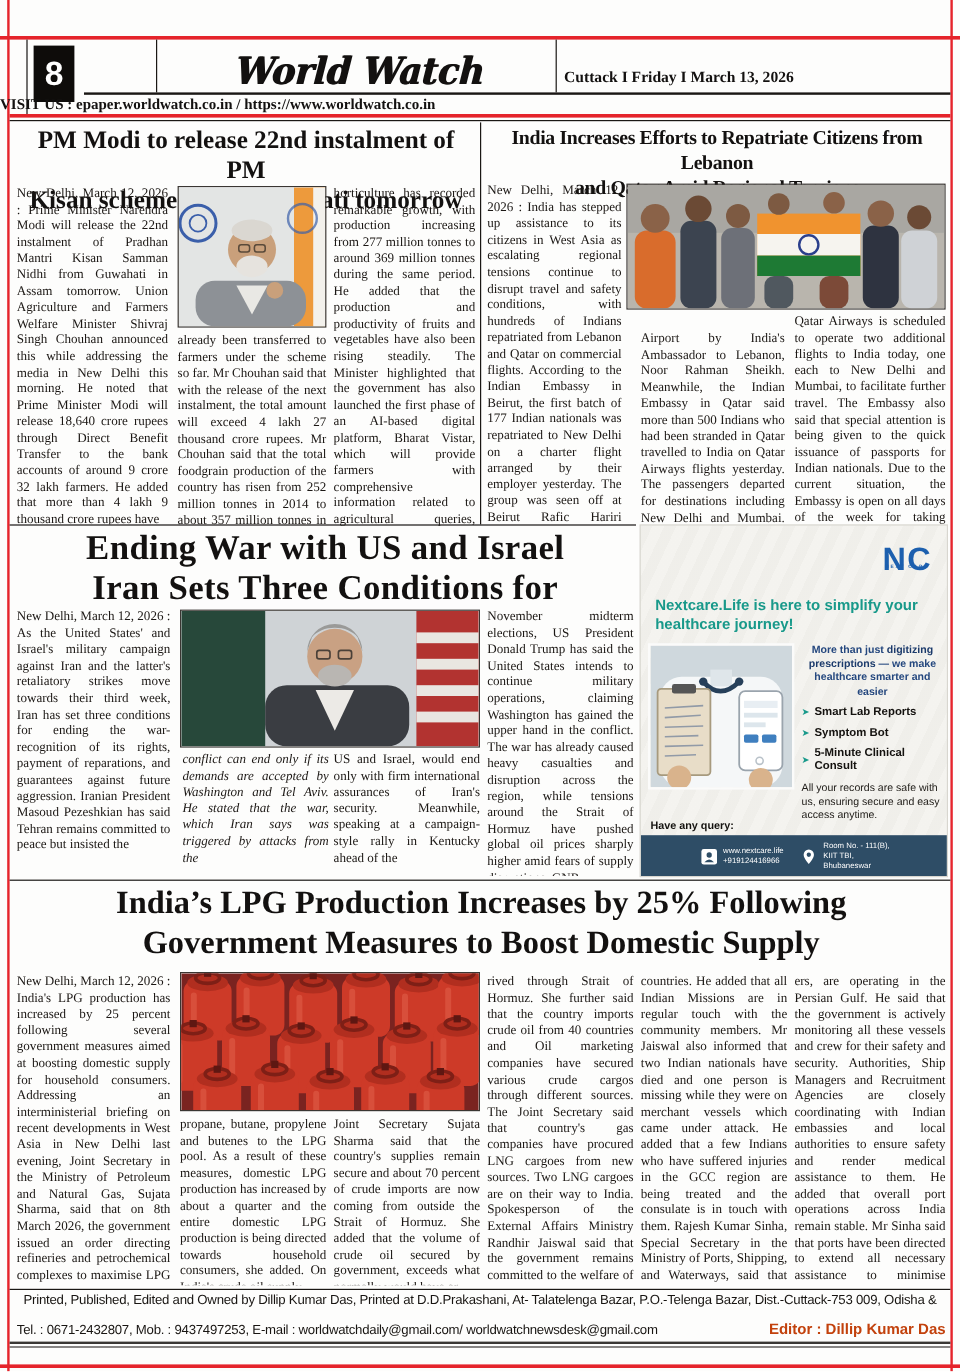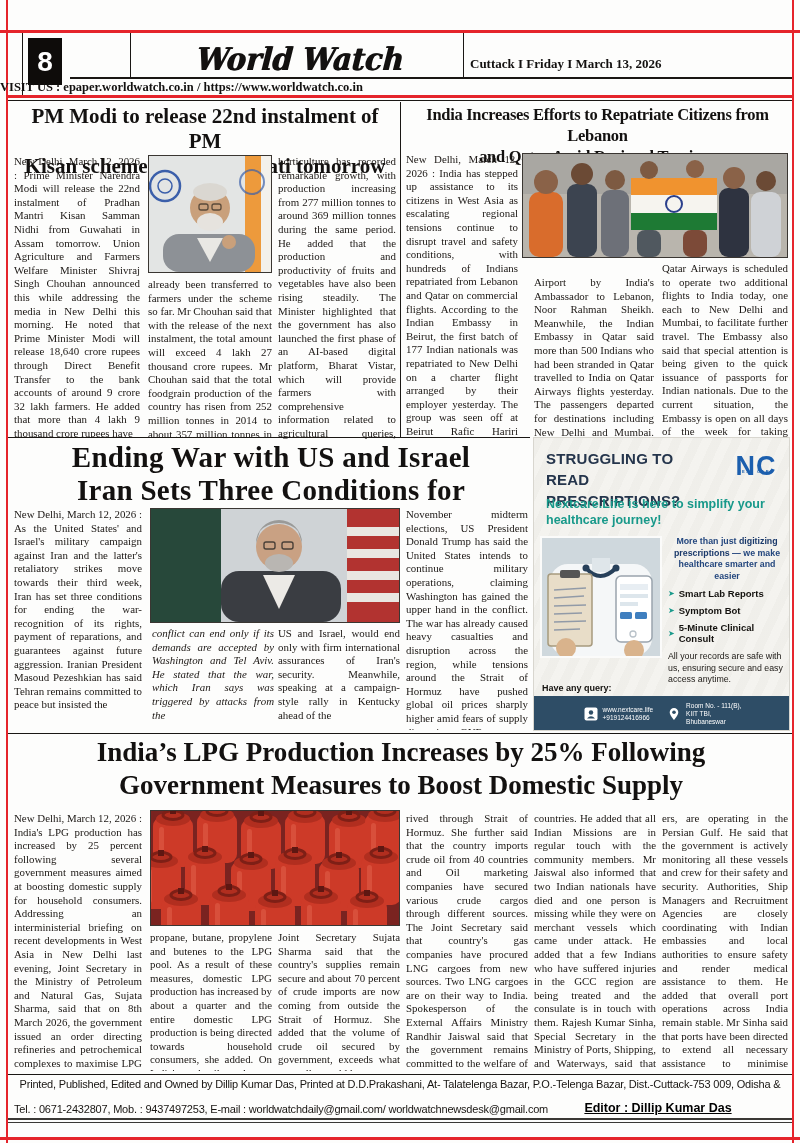--- a/index.html
+++ b/index.html
@@ -55,22 +55,22 @@
   #ad-bar{position:absolute;left:0;top:258px;width:257px;height:36px;background:#2e4d66;
           display:flex;align-items:center;justify-content:center;gap:14px;color:#fff;}
   .bar-item{display:flex;align-items:center;gap:5px;font-size:6.5px;line-height:8px;}
   .bar-icon{width:14px;height:14px;flex:0 0 auto;}
   
   #foot1,#foot2{position:absolute;left:10px;width:780px;text-align:center;
      font:11px/12.5px "Liberation Sans",sans-serif;color:#181512;letter-spacing:-0.2px;}
   #foot1{top:1078px;} #foot2{top:1091px;}
   #foot3{position:absolute;left:14px;top:1103px;width:560px;
      font:11px/13px "Liberation Sans",sans-serif;color:#181512;letter-spacing:-0.2px;}
-  #editor{position:absolute;right:12px;top:1101px;width:260px;text-align:center;
-     font:bold 12.5px/14px "Liberation Sans",sans-serif;color:#000000;text-decoration:underline;}
+  #editor{position:absolute;right:12px;top:1101px;width:260px;text-align:right;
+     font:bold 12.5px/14px "Liberation Sans",sans-serif;color:#c2410c;}
   #dbl{position:absolute;left:8px;top:1118px;width:784px;height:2px;
        border-top:2px solid #3a3835;border-bottom:1px solid #3a3835;}
 </style>
 </head>
 <body>
 
 <div id="paper">
 
   <div class="redline" style="left:0;top:30px;width:800px;height:3px;"></div>
   <div class="redline" style="left:6px;top:0;width:2px;height:1143px;"></div>
@@ -176,24 +176,20 @@
       <rect x="113" y="33" width="11" height="7" rx="2" fill="none" stroke="#4a4038" stroke-width="1.4"></rect>
       <rect x="131" y="33" width="11" height="7" rx="2" fill="none" stroke="#4a4038" stroke-width="1.4"></rect>
     </svg>
   </div>
   <div class="news" style="left:152px;top:627px;width:122px;height:100px;font-style:italic;">conflict can end only if its demands are accepted by Washington and Tel Aviv. He stated that the war, which Iran says was triggered by attacks from the</div>
   <div class="news" style="left:278px;top:627px;width:122px;height:100px;">US and Israel, would end only with firm international assurances of Iran's security. Meanwhile, speaking at a campaign-style rally in Kentucky ahead of the</div>
   <div class="news" style="left:406px;top:508px;width:122px;height:222px;">November midterm elections, US President Donald Trump has said the United States intends to continue military operations, claiming Washington has gained the upper hand in the conflict. The war has already caused heavy casualties and disruption across the region, while tensions around the Strait of Hormuz have pushed global oil prices sharply higher amid fears of supply disruptions. GNR</div>
 
   <div id="ad">
     <div class="pattern"></div>
-    <div id="ad-title">
-      <div>STRUGGLING TO READ</div>
-      <div>PRESCRIPTIONS?</div>
-    </div>
     <div id="ad-logo">
       <span>NC</span>
       <span class="cap">NEXT CARE</span>
     </div>
     <div id="ad-sub">Nextcare.Life is here to simplify your healthcare journey!</div>
     <div id="ad-photo" class="photo" style="position:absolute;border-color:#fbfbfa;">
       <svg width="118" height="118" viewBox="0 0 118 118" xmlns="http://www.w3.org/2000/svg">
         <rect width="118" height="118" fill="#cfd8dd"></rect>
         <rect x="8" y="26" width="102" height="92" rx="18" fill="#f5f7f8"></rect>
         <rect x="50" y="20" width="18" height="14" fill="#dfe6ea"></rect>

